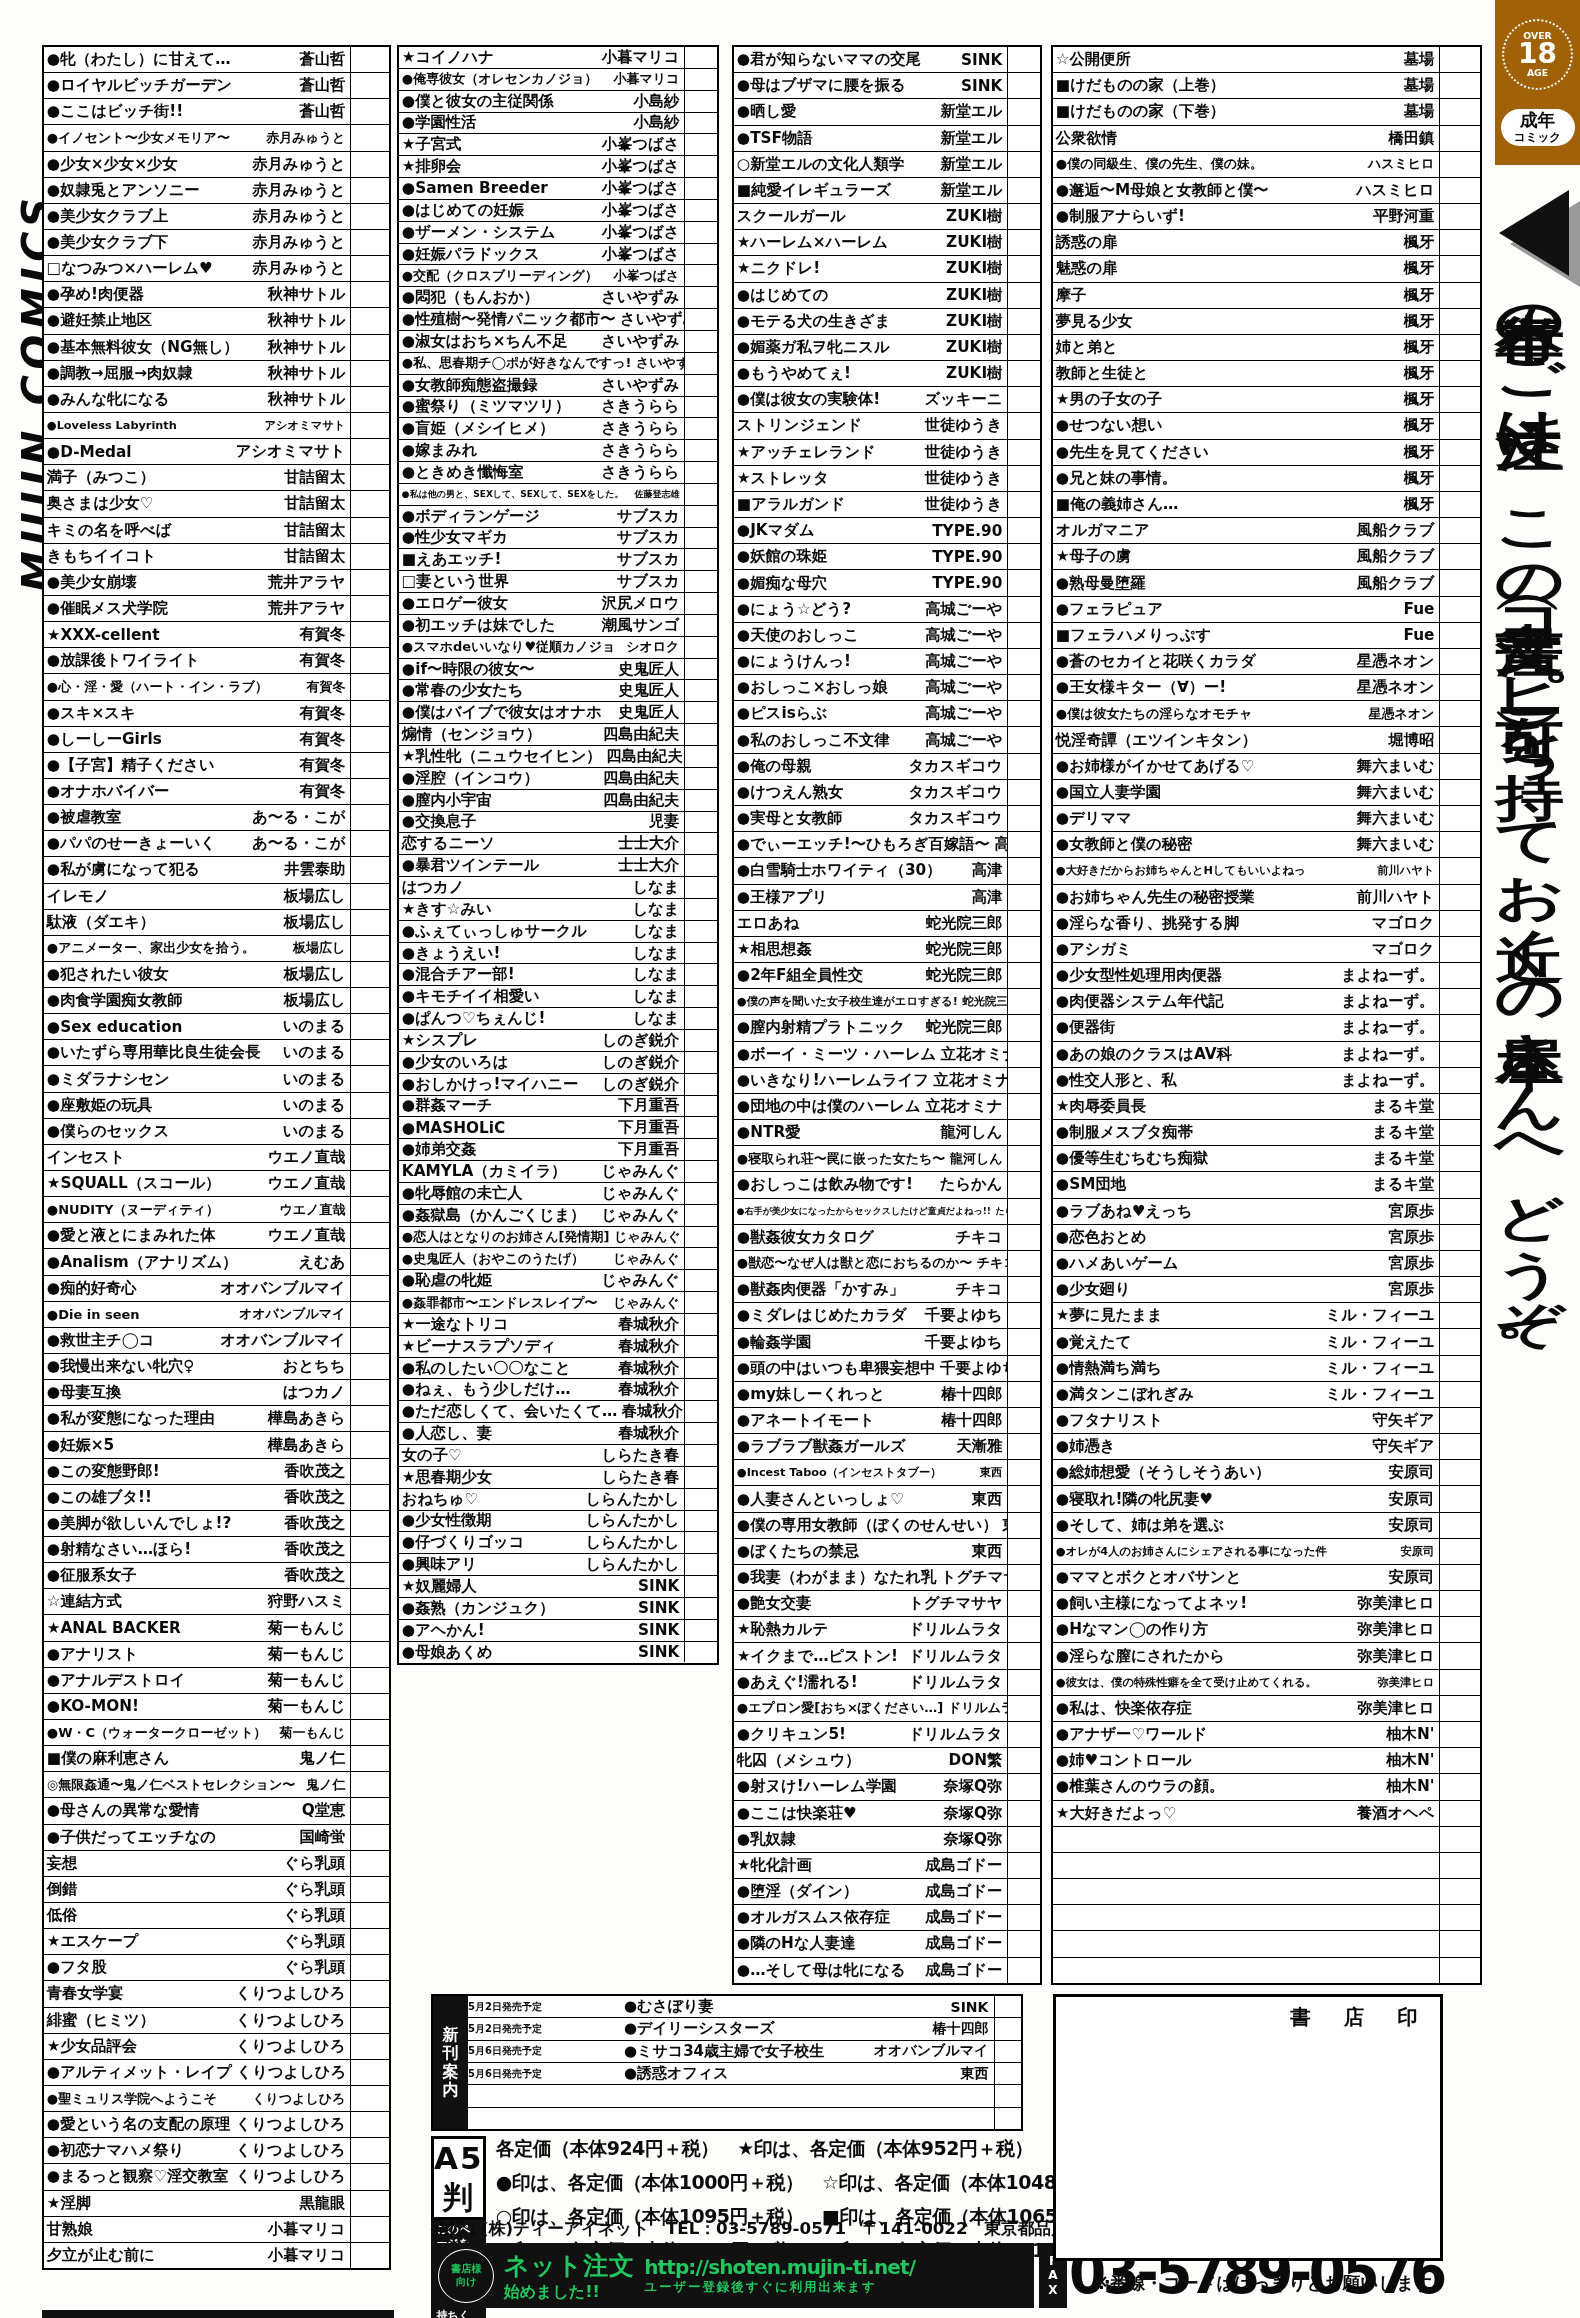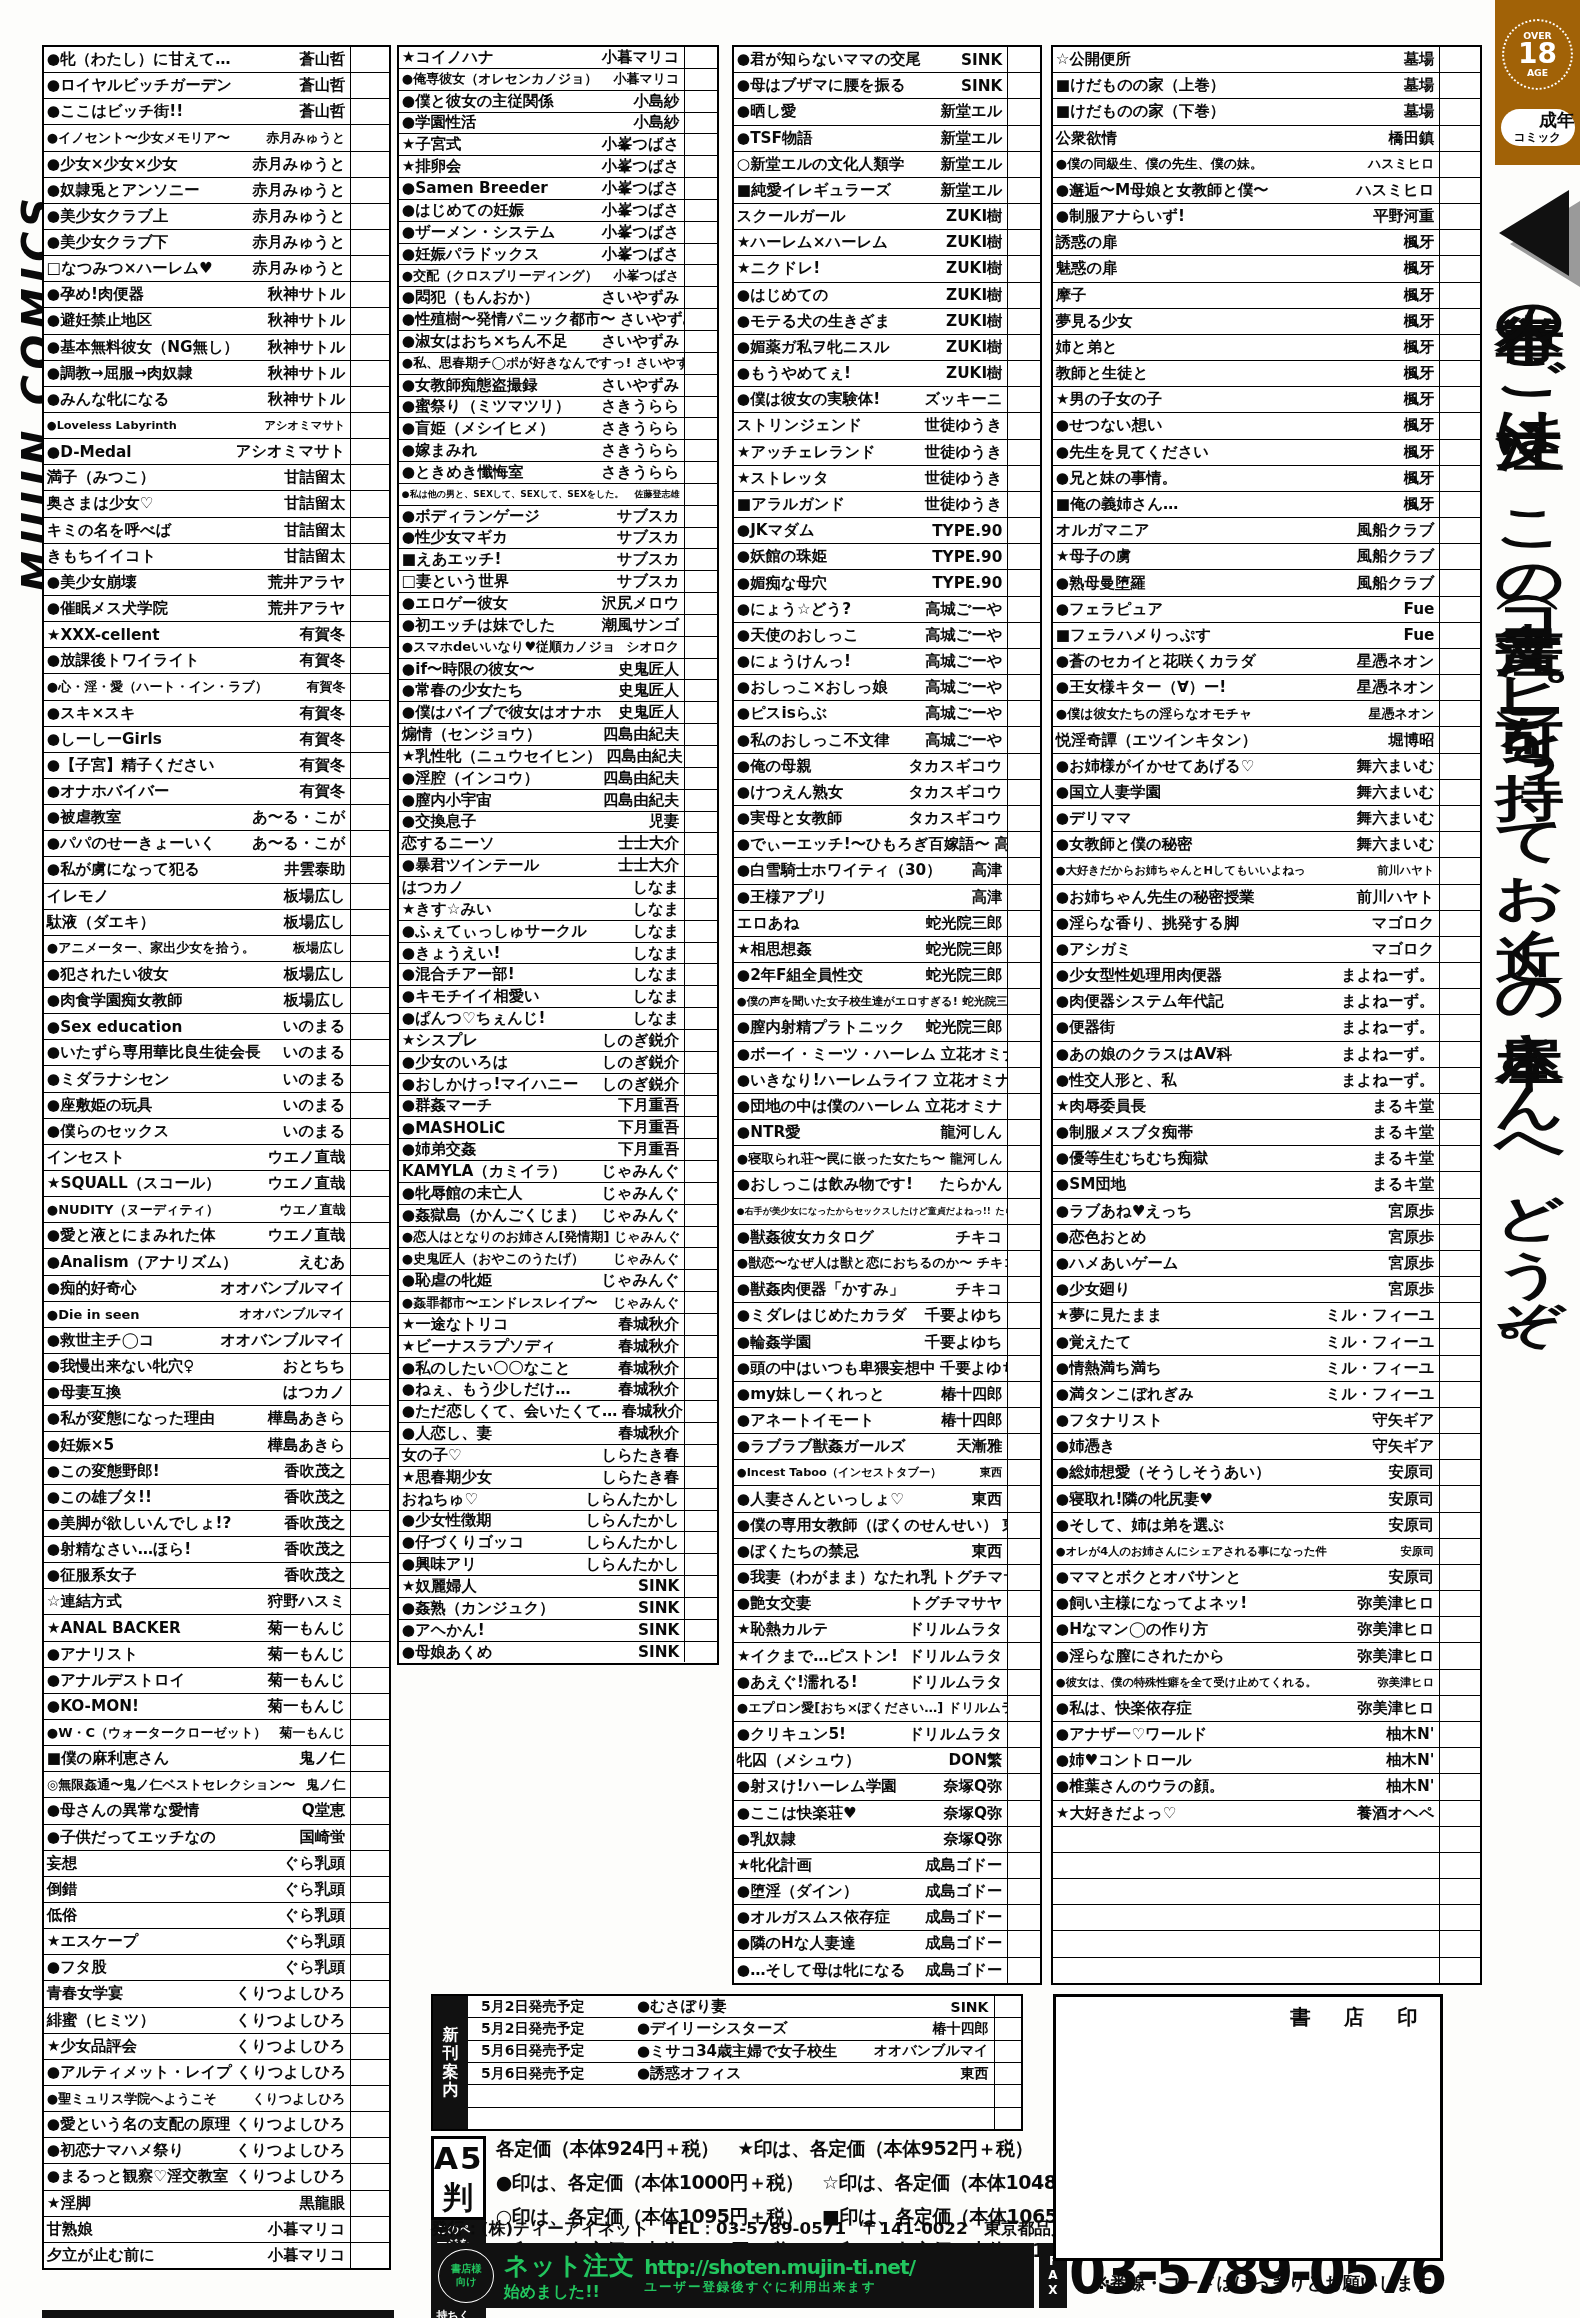--- a/index.html
+++ b/index.html
@@ -24,21 +24,21 @@
   #col2c{left:732px;width:310px;height:1940px;}
   #col3c{left:1051px;width:431px;height:1940px;} #col3c .qty{width:41px;}
   
   .newbox{position:absolute;left:431px;top:1994px;width:592px;height:137px;border:2.8px solid #000;
        display:flex;background:#fff;box-sizing:border-box;}
   .newlabel{width:35px;background:#111;color:#fff;display:flex;flex-direction:column;
        align-items:center;justify-content:center;font-size:16px;font-weight:800;line-height:1.15;}
   .newrows{flex:1;display:flex;flex-direction:column;}
   .nrow{flex:1;display:flex;border-top:1.9px solid #000;align-items:center;overflow:hidden;white-space:nowrap;}
   .nrow:first-child{border-top:none;}
-  .nrow .d{width:156px;font-size:14px;font-weight:800;padding-left:13px;}
+  .nrow .d{width:156px;font-size:10px;font-weight:800;padding-left:0;}
   .nrow .t{font-size:15px;font-weight:800;}
   .nrow .a{margin-left:auto;font-size:14px;font-weight:800;padding-right:5.6px;}
   .nrow .q{width:26px;align-self:stretch;border-left:1.9px solid #000;}
   
   .priceblock{position:absolute;left:431px;top:2136px;width:626px;height:128px;display:flex;}
   .a5wrap{width:113px;display:flex;flex-direction:column;}
   .a5{border:3.7px solid #000;background:#fff;font-size:31px;font-weight:900;text-align:center;
       line-height:1.25;letter-spacing:1.9px;}
   .a5note{flex:1;background:#111;color:#fff;font-size:11px;font-weight:700;padding:3.7px 5.6px;
       line-height:1.3;box-sizing:border-box;}
@@ -67,21 +67,21 @@
   .stamp span{position:absolute;right:9.3px;top:5.6px;font-size:20.4px;font-weight:800;letter-spacing:13px;}
   .stampnote{position:absolute;left:1093px;top:2271px;font-size:17.6px;font-weight:700;white-space:nowrap;}
   
   .agebox{position:absolute;left:1495px;top:0;width:85px;height:165px;background:#a16207;display:flex;
       flex-direction:column;align-items:center;justify-content:space-evenly;}
   .age18{width:67px;height:67px;border:2.8px dotted #fff;border-radius:50%;color:#fff;display:flex;
       flex-direction:column;align-items:center;justify-content:center;line-height:1;}
   .age18 .s{font-size:9.3px;font-weight:800;}
   .age18 .b{font-size:28px;font-weight:900;}
   .seinen{background:#fff;border-radius:24px;width:74px;padding:2.8px 0;text-align:center;line-height:1.1;}
-  .seinen .s1{font-size:17.6px;font-weight:900;display:block;text-align:right;}
+  .seinen .s1{font-size:17.6px;font-weight:900;display:block;}
   .seinen .s2{font-size:11.6px;font-weight:900;display:block;}
   .tri{position:absolute;left:1499px;top:190px;width:0;height:0;
       border-top:43px solid transparent;border-bottom:43px solid transparent;border-right:70px solid #111;}
   .trishadow{position:absolute;left:1510px;top:201px;width:0;height:0;
       border-top:43px solid transparent;border-bottom:43px solid transparent;border-right:70px solid #9a9a9a;}
   .banner{position:absolute;left:1480px;top:278px;width:100px;height:2027px;display:flex;justify-content:center;}
   .banner div{writing-mode:vertical-rl;text-orientation:upright;font-size:49px;font-weight:900;
       letter-spacing:-1.9px;transform:scaleX(1.4);transform-origin:center top;line-height:1;}
   .edgebar{position:absolute;left:42px;top:2310px;width:352px;height:9.3px;background:#111;}
 </style>

